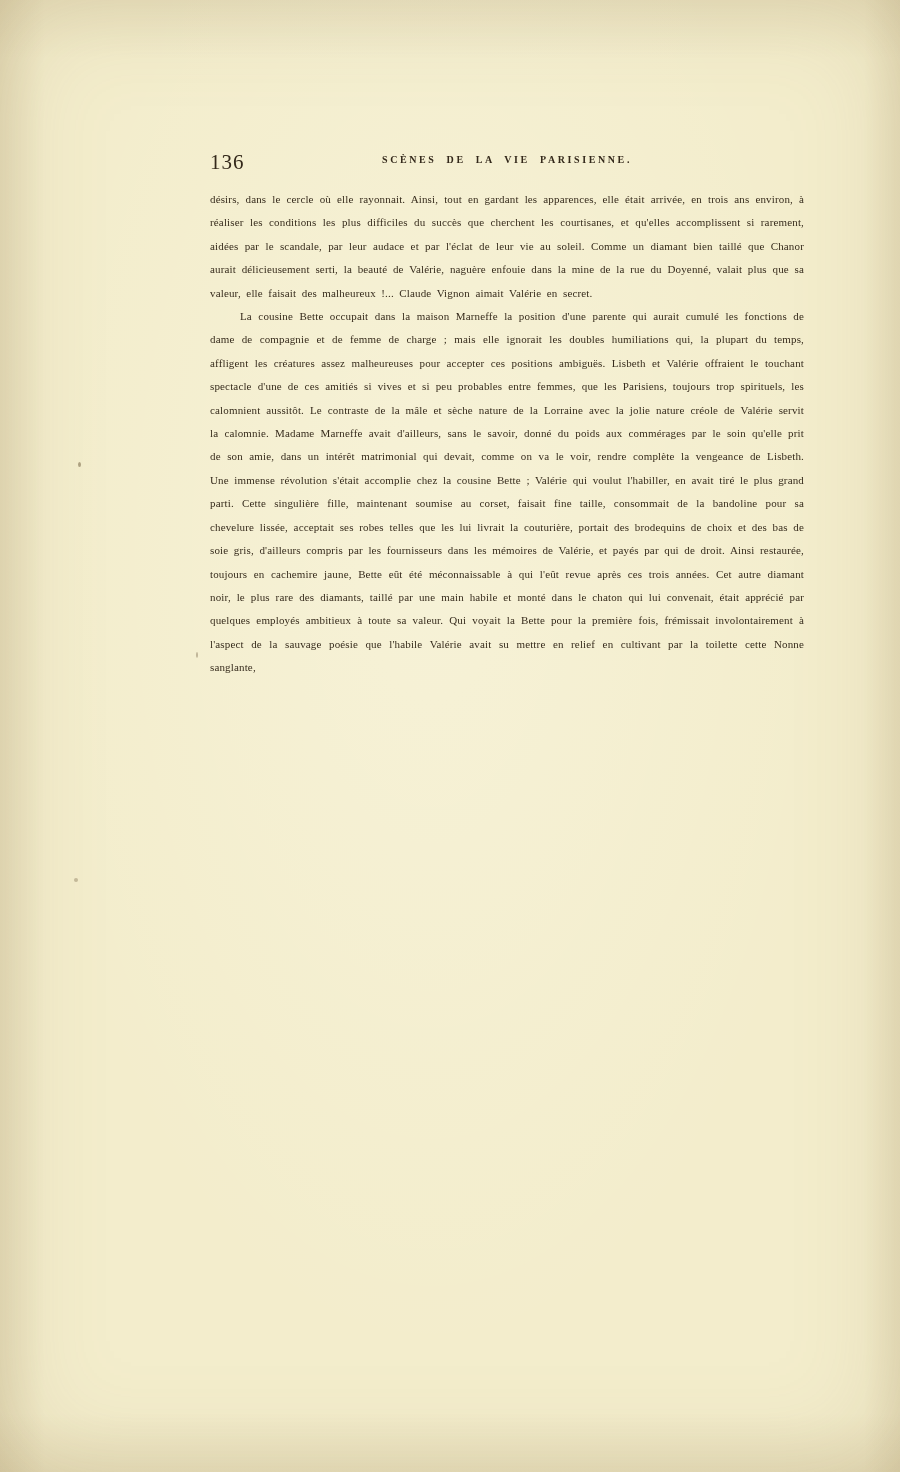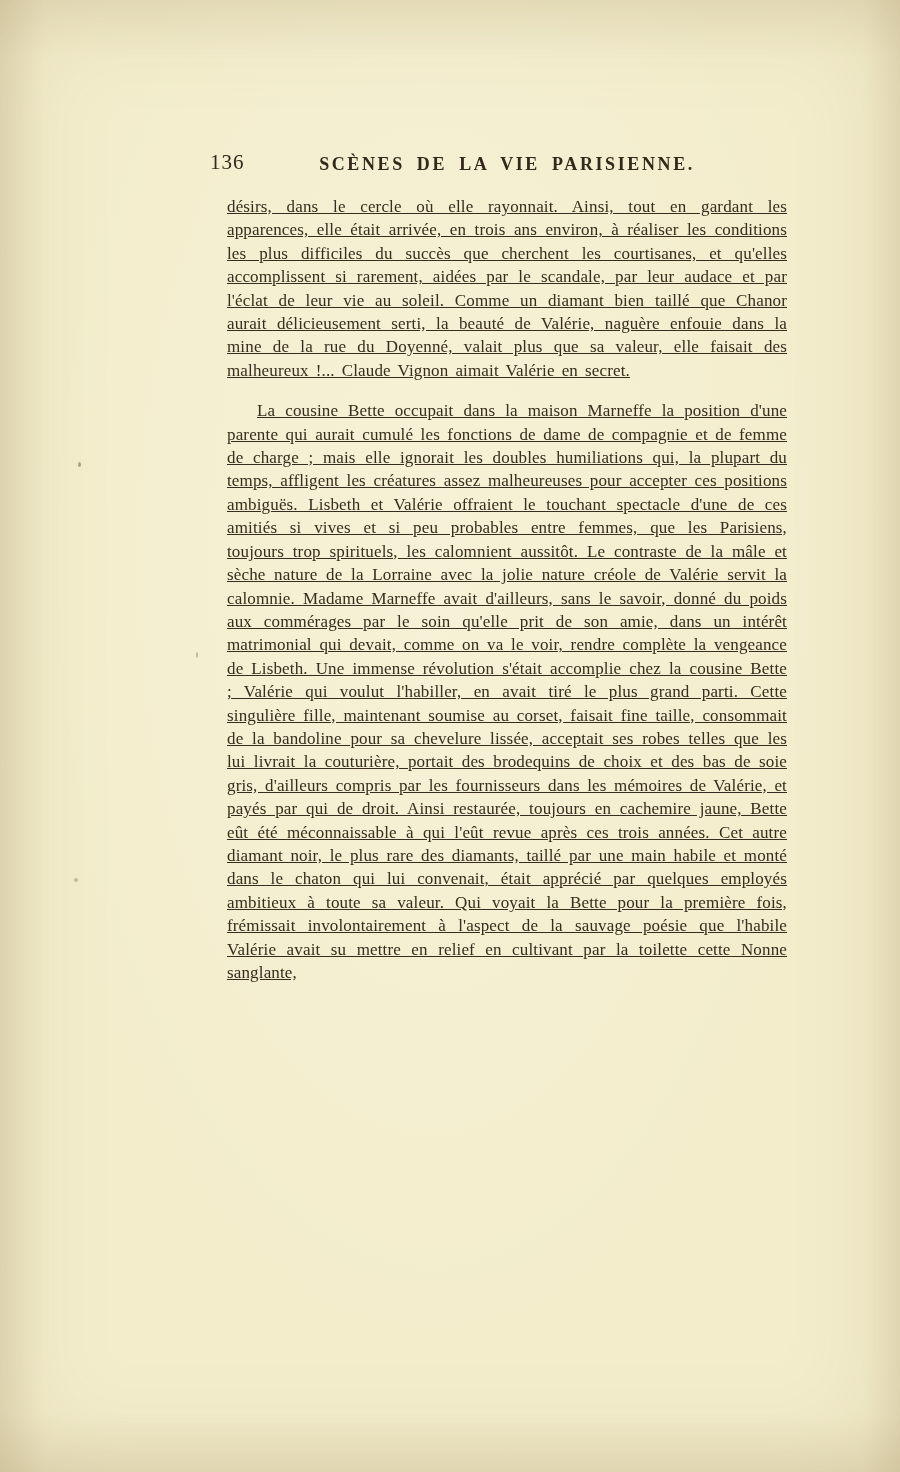--- a/index.html
+++ b/index.html
@@ -52,35 +52,34 @@
     font-size: 21px;
     letter-spacing: 1px;
     color: #33281a;
   }
   .running-title {
     position: absolute;
     left: 0;
     right: 0;
     top: 4px;
     text-align: center;
-    font-size: 18px;
+    font-size: 10px;
     font-weight: bold;
     letter-spacing: 2.6px;
     word-spacing: 5px;
     color: #33281a;
   }
   p.body-par {
-    margin: 17px;
+    margin: 0;
     text-align: justify;
-    font-size: 17px;
+    font-size: 11px;
     line-height: 23.4px;
     word-spacing: 2.6px;
     letter-spacing: 0.15px;
     color: #372c1d;
-    text-decoration: underline;
   }
   p.body-par.indent {
     text-indent: 30px;
   }
 </style>
 </head>
 <body>
 
 <div class="paper"></div>
 <span class="speck s1"></span>

